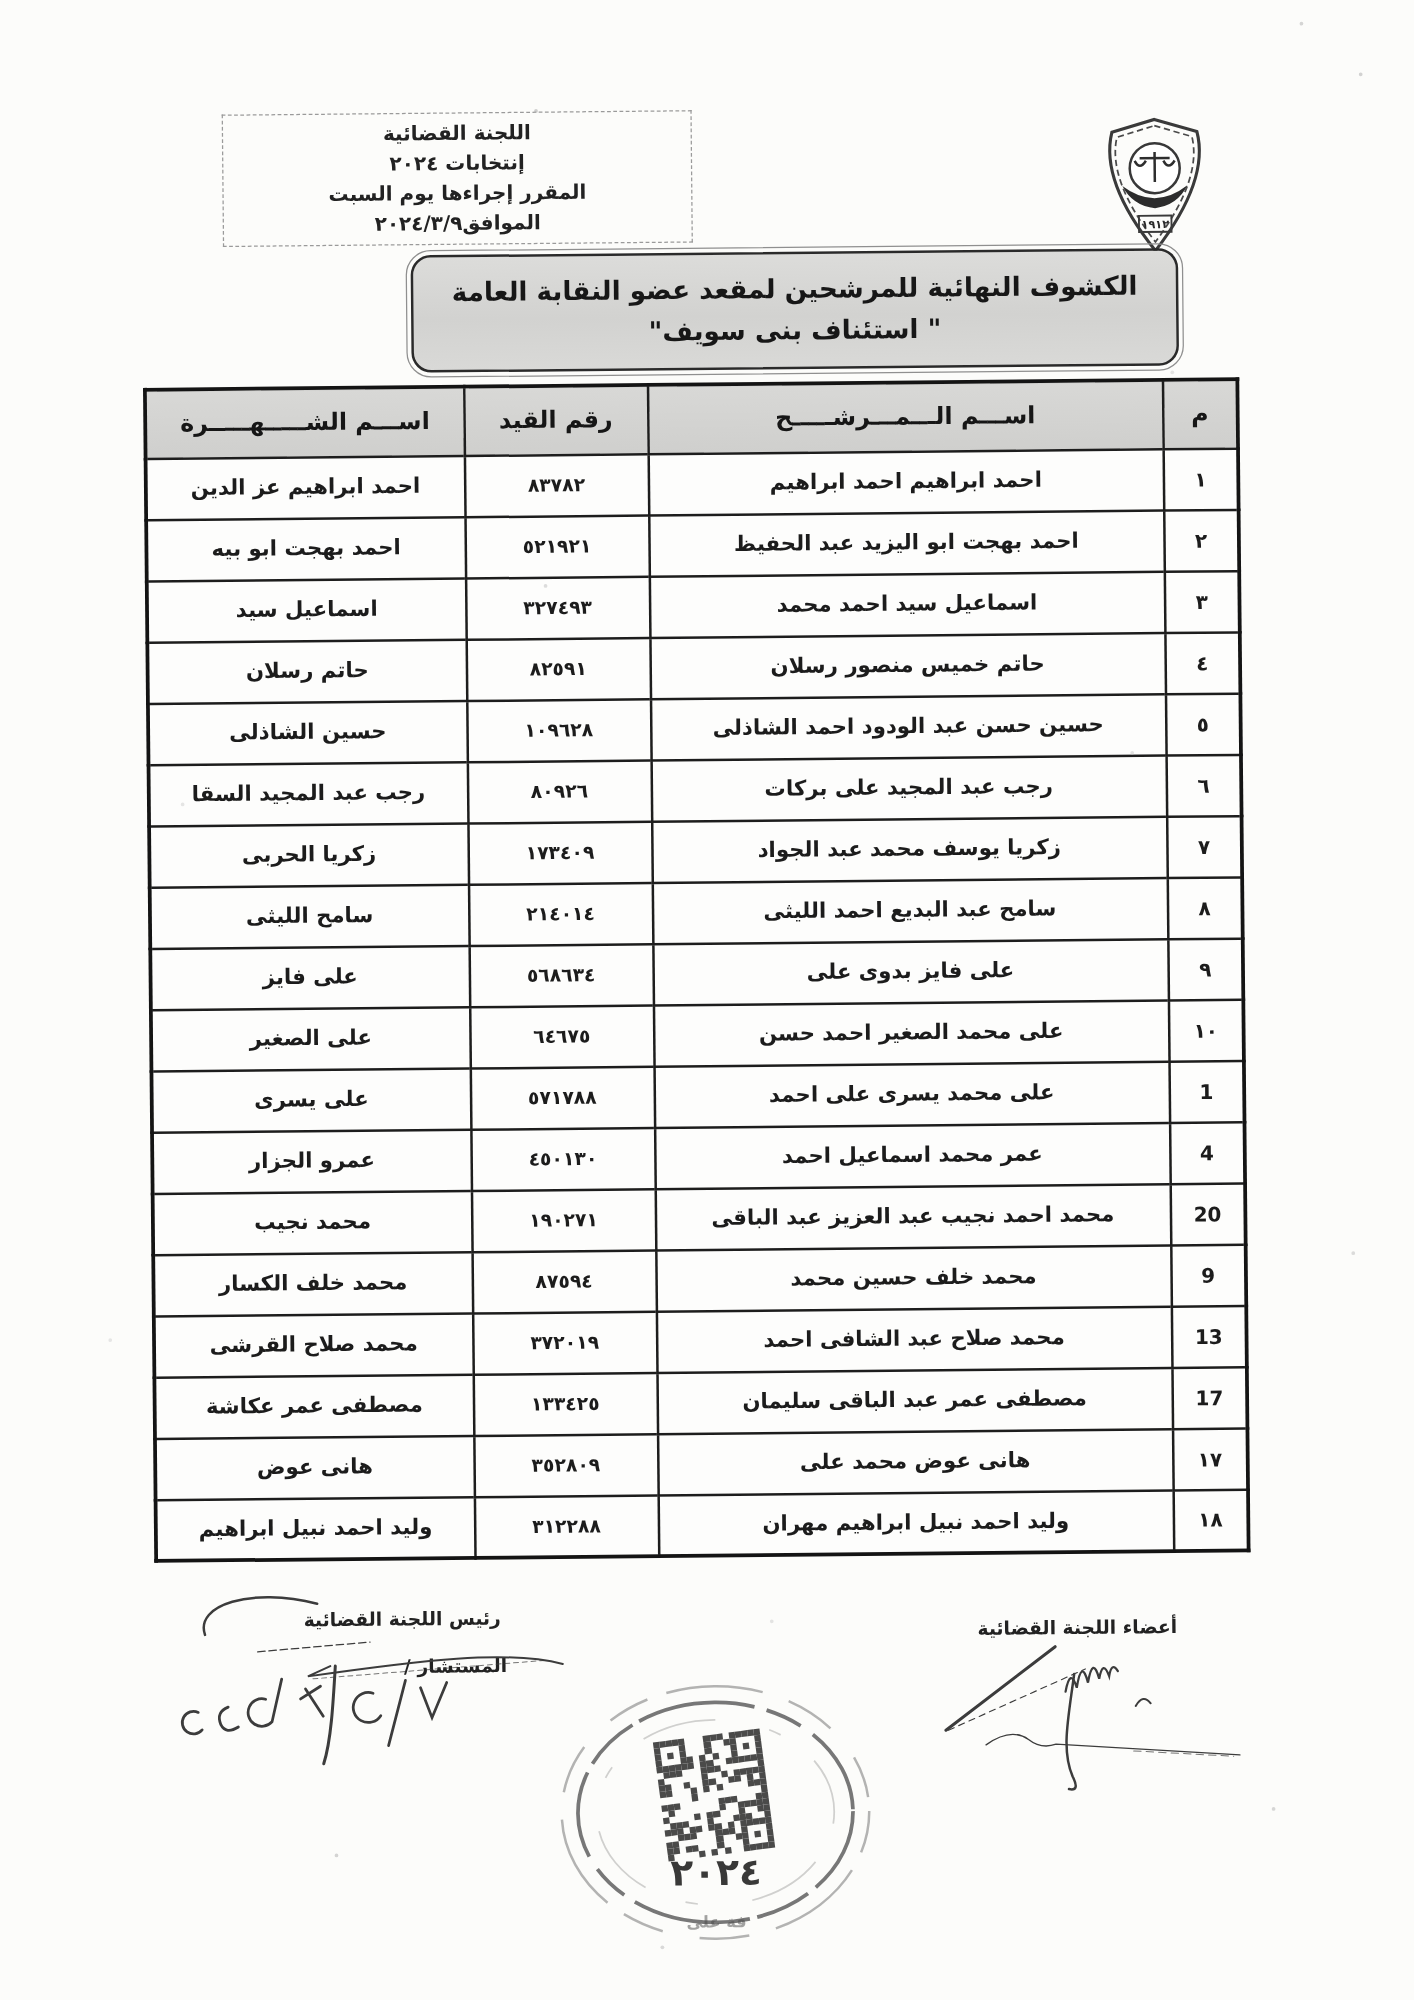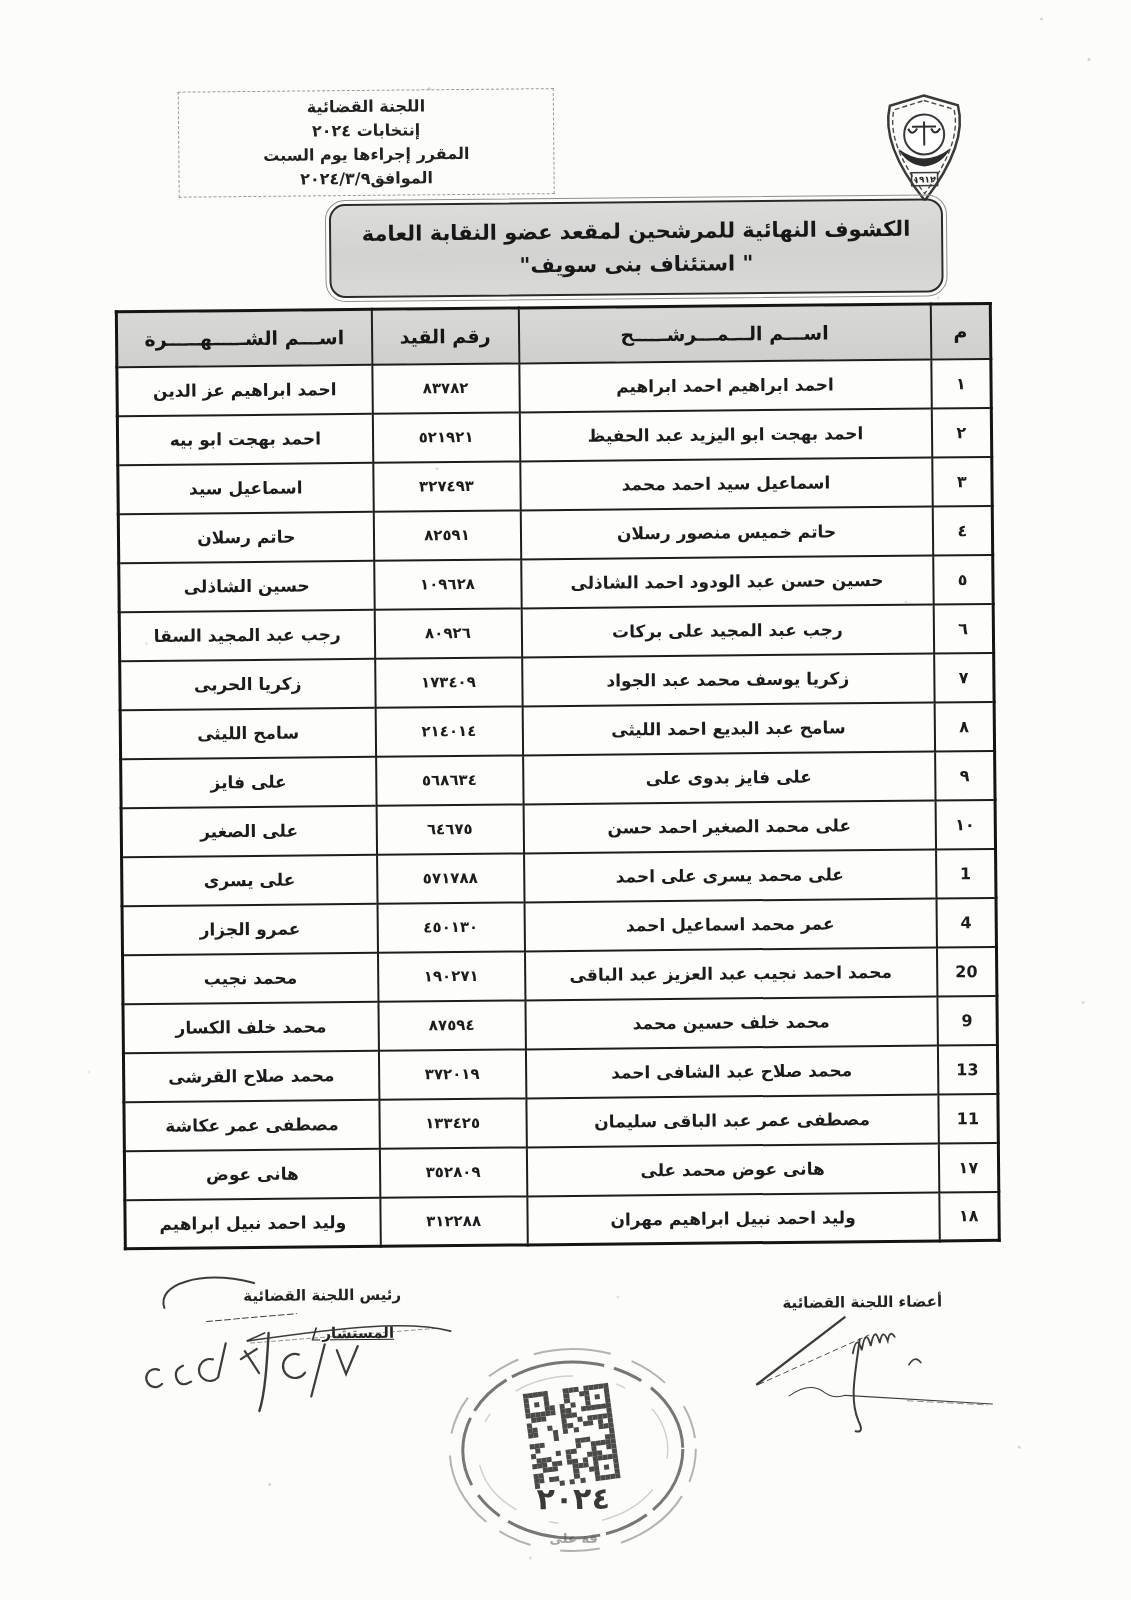--- a/index.html
+++ b/index.html
@@ -50,21 +50,21 @@
   table.cands td{height:49px;background:#fdfdfc;}
   td.c-serial{font-size:16px;font-weight:700;}
   td.c-name{font-size:17px;font-weight:700;}
   td.c-reg{font-size:15px;font-weight:600;letter-spacing:2.5px;}
   td.c-known{font-size:17px;font-weight:700;}
 
   
   .sig-label{position:absolute;font-weight:700;font-size:15px;color:#222;white-space:nowrap;}
   #members-label{left:776px;top:1296px;}
   #chairman-label{left:237px;top:1284px;}
-  #counselor-label{left:305px;top:1322px;text-decoration:underline;}
+  #counselor-label{left:317px;top:1322px;}
 
   .sig-svg{position:absolute;left:0;top:1240px;width:1131px;height:360px;pointer-events:none;}
 
   
   .stamp{position:absolute;left:420px;top:1335px;width:290px;height:250px;}
   .stamp svg.rings{position:absolute;inset:0;width:100%;height:100%;}
   .qr{
     position:absolute;left:101px;top:53px;width:86px;height:96px;
     transform:rotate(-7deg);opacity:.85;
     display:grid;grid-template-columns:repeat(17,1fr);grid-template-rows:repeat(19,1fr);
@@ -223,21 +223,21 @@
       <td class="c-reg">٨٧٥٩٤</td>
       <td class="c-known">محمد خلف الكسار</td>
     </tr>
         <tr>
       <td class="c-serial">13</td>
       <td class="c-name">محمد صلاح عبد الشافى احمد</td>
       <td class="c-reg">٣٧٢٠١٩</td>
       <td class="c-known">محمد صلاح القرشى</td>
     </tr>
         <tr>
-      <td class="c-serial">11</td>
+      <td class="c-serial">17</td>
       <td class="c-name">مصطفى عمر عبد الباقى سليمان</td>
       <td class="c-reg">١٣٣٤٢٥</td>
       <td class="c-known">مصطفى عمر عكاشة</td>
     </tr>
         <tr>
       <td class="c-serial">١٧</td>
       <td class="c-name">هانى عوض محمد على</td>
       <td class="c-reg">٣٥٢٨٠٩</td>
       <td class="c-known">هانى عوض</td>
     </tr>

